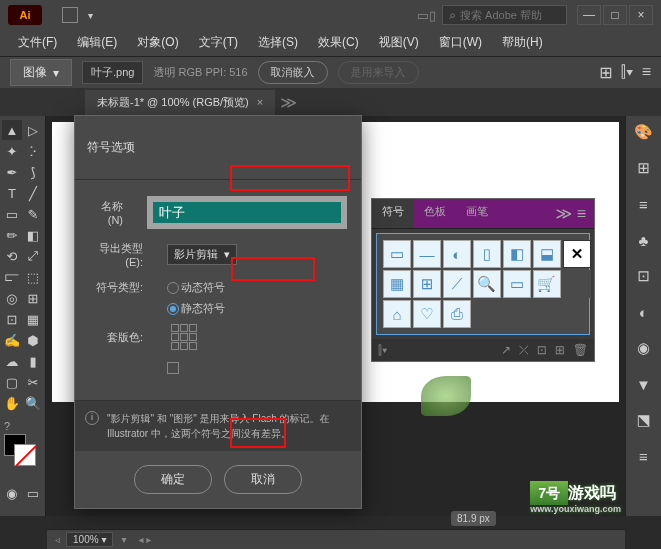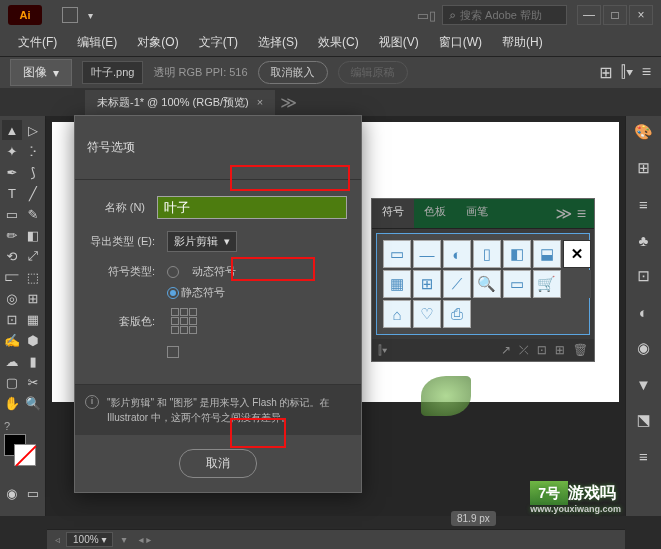--- a/index.html
+++ b/index.html
@@ -47,43 +47,43 @@
 .canvas-area { flex: 1; background: #262626; position: relative; }
 .white-canvas { position: absolute; top: 6px; left: 6px; right: 6px; height: 280px; background: #fff; }
 
 .right-tools { width: 36px; background: #434343; border-left: 1px solid #222; padding: 4px; display: flex; flex-direction: column; gap: 12px; align-items: center; }
 .rtool { width: 24px; height: 24px; color: #ccc; display: flex; align-items: center; justify-content: center; font-size: 15px; cursor: pointer; }
 
 .dialog { position: absolute; left: 74px; top: 115px; width: 288px; background: #494949; border: 1px solid #666; box-shadow: 0 4px 20px rgba(0,0,0,0.5); z-index: 100; }
 .dialog-title { background: #494949; color: #ddd; padding: 23px 12px; font-size: 12px; border-bottom: 1px solid #333; }
 .dialog-body { padding: 16px 14px; }
 .form-row { display: flex; align-items: center; margin-bottom: 12px; font-size: 11px; color: #ccc; }
-.form-label { width: 78px; text-align: right; padding-right: 12px; }
-.text-input { flex: 1; background: #4d7c0f; border: 1px solid #a3a3a3; color: #fff; padding: 3px 6px; font-size: 13px; }
+.form-label { width: 78px; text-align: right; padding-right: 24px; }
+.text-input { flex: 1; background: #0f766e; border: 6px solid #a3a3a3; color: #fff; padding: 3px 6px; font-size: 13px; }
 .select-box { background: #333; border: 1px solid #666; color: #ddd; padding: 2px 6px; font-size: 11px; display: flex; align-items: center; gap: 6px; }
 .radio-row { display: flex; align-items: center; gap: 2px; margin-left: 78px; margin-bottom: 8px; font-size: 11px; color: #ccc; }
 .radio { width: 12px; height: 12px; border: 1px solid #888; border-radius: 50%; display: flex; align-items: center; justify-content: center; }
 .radio.checked::after { content: ''; width: 6px; height: 6px; background: #5ba5e0; border-radius: 50%; }
 .radio.checked { border-color: #5ba5e0; }
 .checkbox-row { display: flex; align-items: center; gap: 6px; margin-left: 78px; font-size: 11px; color: #ccc; margin-bottom: 10px; }
 .checkbox { width: 12px; height: 12px; border: 1px solid #888; }
 .color-grid { display: grid; grid-template-columns: repeat(3, 8px); gap: 1px; margin-left: 4px; }
 .color-cell { width: 8px; height: 8px; border: 1px solid #888; }
 .info-section { background: #3b3b3b; padding: 10px; font-size: 10px; color: #bbb; line-height: 1.5; display: flex; gap: 8px; border-top: 1px solid #333; }
 .info-i { width: 14px; height: 14px; border: 1px solid #888; border-radius: 50%; display: flex; align-items: center; justify-content: center; font-size: 9px; flex-shrink: 0; }
 .dialog-buttons { display: flex; justify-content: center; gap: 12px; padding: 14px; }
 .dlg-btn { border: 1px solid #888; background: transparent; color: #ddd; padding: 5px 26px; font-size: 12px; border-radius: 14px; cursor: pointer; }
 
 .red-box { border: 2px solid #e11; position: absolute; pointer-events: none; z-index: 200; }
 .rb1 { left: 230px; top: 165px; width: 120px; height: 26px; }
 .rb2 { left: 231px; top: 257px; width: 84px; height: 24px; }
 .rb3 { left: 230px; top: 418px; width: 56px; height: 30px; }
 
 .panel { position: absolute; left: 371px; top: 198px; width: 224px; background: #3b3b3b; border: 1px solid #666; z-index: 90; }
-.panel-tabs { display: flex; background: #14532d; border-bottom: 1px solid #222; }
+.panel-tabs { display: flex; background: #701a75; border-bottom: 1px solid #222; }
 .ptab { padding: 5px 10px; font-size: 11px; color: #aaa; cursor: pointer; }
 .ptab.active { background: #3b3b3b; color: #ddd; }
 .panel-opts { margin-left: auto; padding: 5px 8px; color: #aaa; }
 .symbol-grid { padding: 6px; border: 1px solid #5ba5e0; margin: 4px; display: grid; grid-template-columns: repeat(7, 28px); gap: 2px; background: #4a4a4a; }
 .sym { width: 28px; height: 28px; background: #e8f4fb; border: 1px solid #aaa; display: flex; align-items: center; justify-content: center; font-size: 15px; color: #4a8cc0; position: relative; }
 .sym.sel { border: 1px solid #333; }
 .panel-footer { display: flex; background: #333; padding: 4px 6px; gap: 8px; color: #888; font-size: 12px; }
 
 .px-label { position: absolute; left: 405px; top: 395px; background: #555; color: #ccc; font-size: 10px; padding: 2px 6px; border-radius: 3px; }
 
@@ -130,21 +130,21 @@
 </div>
 
 <div class="control-bar">
   <div class="image-btn">
       <span>图像</span>
       <span>▾</span>
     </div>
   <div class="file-label">叶子.png</div>
   <div class="info-text">透明 RGB PPI: 516</div>
   <div class="cancel-embed">取消嵌入</div>
-  <div class="edit-orig">编辑原稿</div>
+  <div class="edit-orig">是用来导入</div>
   <div class="view-icons">
     <span>⊞</span>
     <span>⫿▾</span>
     <span>≡</span>
   </div>
 </div>
 
 <div class="tab-row">
   <div class="doc-tab">
     <span>未标题-1* @ 100% (RGB/预览)</span>
@@ -251,21 +251,21 @@
     </div>
     <div class="form-row">
       <div class="form-label">导出类型 (E):</div>
       <div class="select-box">
           <span>影片剪辑</span>
           <span>▾</span>
         </div>
     </div>
     <div class="form-row" style="margin-bottom:6px">
       <div class="form-label">符号类型:</div>
-      <div style="display:flex;align-items:center;gap:13px">
+      <div style="display:flex;align-items:center;gap:2px">
         <div class="radio"></div>
         <span>动态符号</span>
       </div>
     </div>
     <div class="radio-row">
       <div class="radio checked"></div>
       <span>静态符号</span>
     </div>
     <div class="form-row">
       <div class="form-label">套版色:</div>
@@ -283,20 +283,21 @@
     </div>
     <div class="checkbox-row">
       <div class="checkbox"></div>
     </div>
   </div>
   <div class="info-section">
     <div class="info-i">i</div>
     <div>"影片剪辑" 和 "图形" 是用来导入 Flash 的标记。在 Illustrator 中，这两个符号之间没有差异。</div>
   </div>
   <div class="dialog-buttons">
+    <button class="dlg-btn">确定</button>
     <button class="dlg-btn">取消</button>
   </div>
 </div>
 
 <div class="panel">
   <div class="panel-tabs">
     <div class="ptab active">符号</div>
     <div class="ptab">色板</div>
     <div class="ptab">画笔</div>
     <div class="panel-opts">≫ ≡</div>

